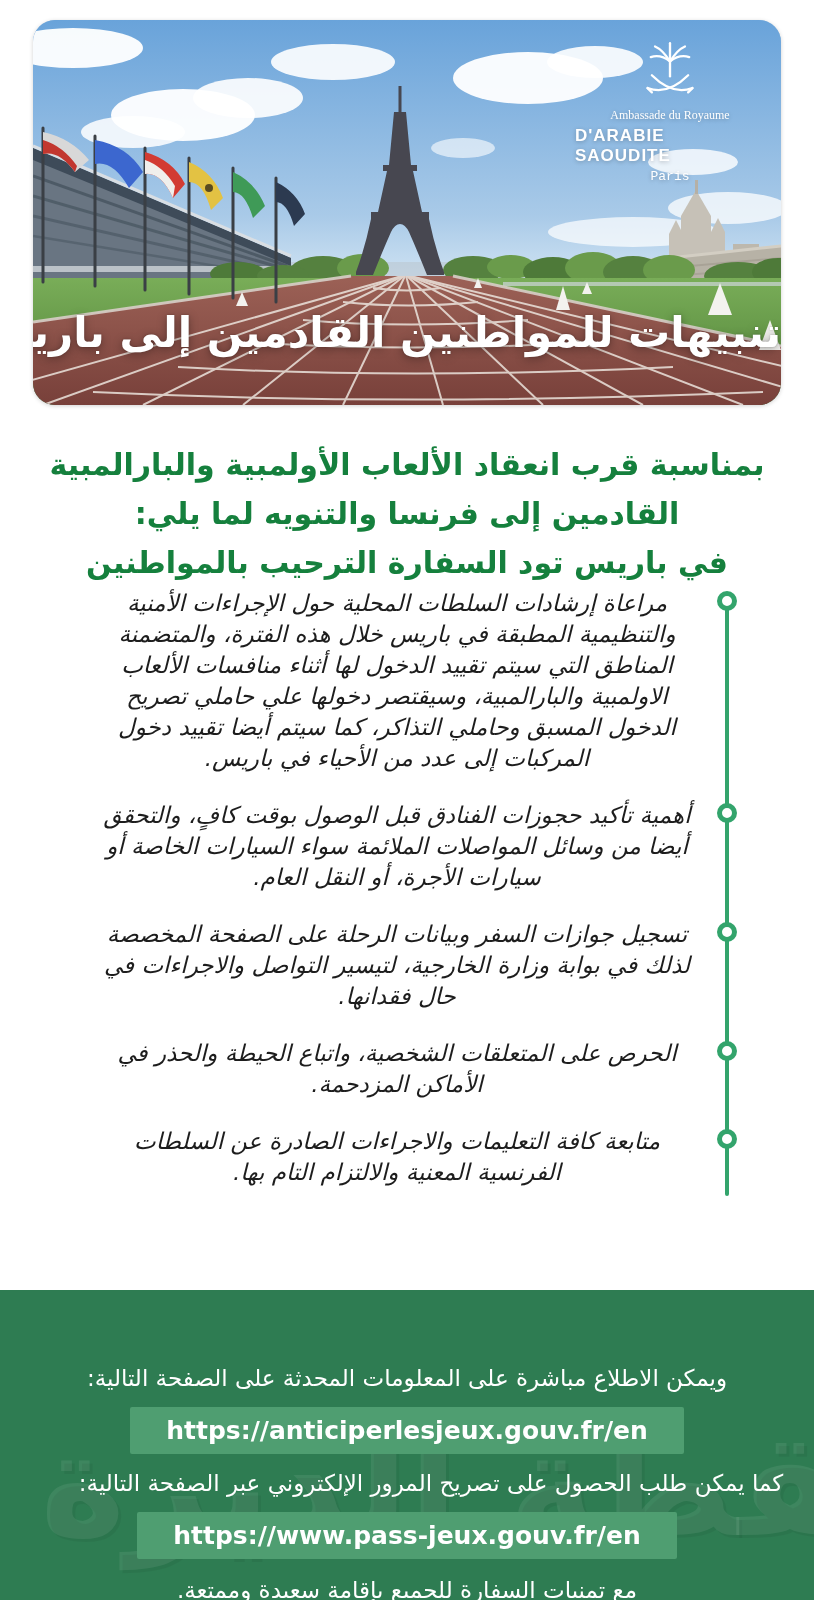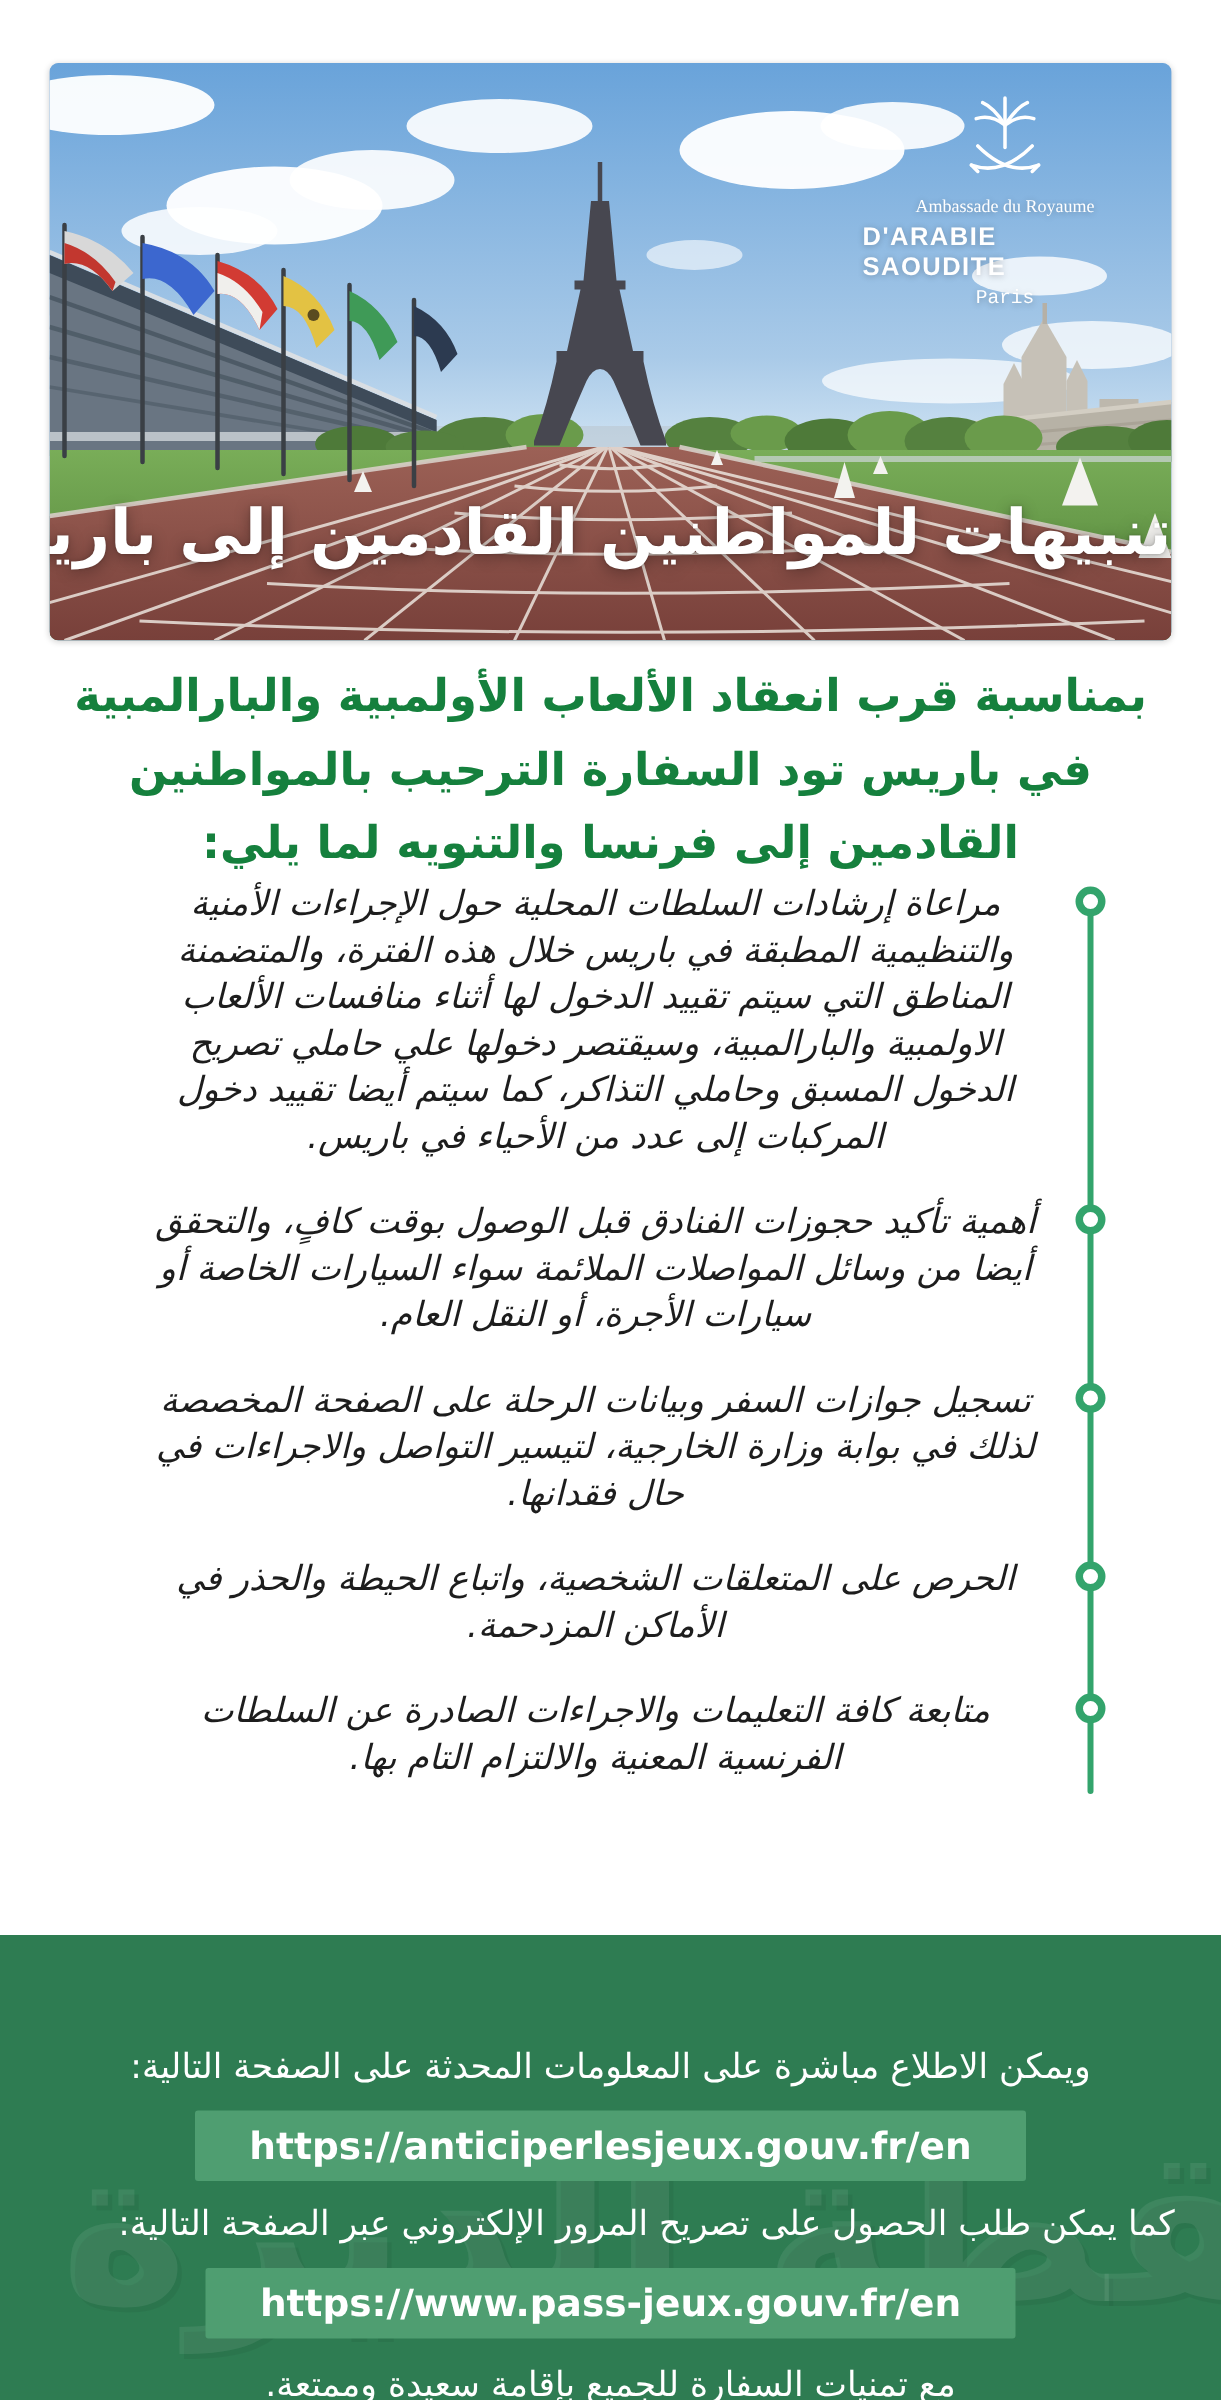--- a/index.html
+++ b/index.html
@@ -2,22 +2,22 @@
 <html lang="ar"><head>
 <meta charset="utf-8">
 <style>
   html,body{margin:0;padding:0;}
   body{
     width:814px;height:1600px;position:relative;background:#ffffff;
     font-family:"DejaVu Sans",sans-serif;overflow:hidden;
   }
   
   .hero-card{
-    position:absolute;left:33px;top:42px;width:748px;height:385px;
-    border-radius:6px;overflow:hidden;background:#9cc0e2;
+    position:absolute;left:33px;top:20px;width:748px;height:385px;
+    border-radius:22px;overflow:hidden;background:#9cc0e2;
     box-shadow:0 1px 4px rgba(0,0,0,.18);
   }
   .hero-card svg{display:block;}
   .hero-title{
     position:absolute;left:0;right:0;top:288px;text-align:center;
     color:#ffffff;font-size:42px;font-weight:bold;white-space:nowrap;
     text-shadow:0 2px 10px rgba(0,0,0,.35), 0 0 2px rgba(0,0,0,.25);
     direction:rtl;
   }
   .embassy-logo{
@@ -246,22 +246,22 @@
     <div class="l1">Ambassade du Royaume</div>
     <div class="l2">D'ARABIE SAOUDITE</div>
     <div class="l3">Paris</div>
   </div>
 
   <div class="hero-title">تنبيهات للمواطنين القادمين إلى باريس</div>
 </div>
 
 <div class="intro-heading">
   <div>بمناسبة قرب انعقاد الألعاب الأولمبية والبارالمبية</div>
+  <div>القادمين إلى فرنسا والتنويه لما يلي:</div>
   <div>في باريس تود السفارة الترحيب بالمواطنين</div>
-  <div>القادمين إلى فرنسا والتنويه لما يلي:</div>
 </div>
 
 <div class="advisories">
   <div class="timeline-line"></div>
   <div class="advisory">
     <span class="node"></span>
     <span>مراعاة إرشادات السلطات المحلية حول الإجراءات الأمنية والتنظيمية المطبقة في باريس خلال هذه الفترة، والمتضمنة المناطق التي سيتم تقييد الدخول لها أثناء منافسات الألعاب الاولمبية والبارالمبية، وسيقتصر دخولها علي حاملي تصريح الدخول المسبق وحاملي التذاكر، كما سيتم أيضا تقييد دخول المركبات إلى عدد من الأحياء في باريس.</span>
   </div>
   <div class="advisory">
     <span class="node"></span>

